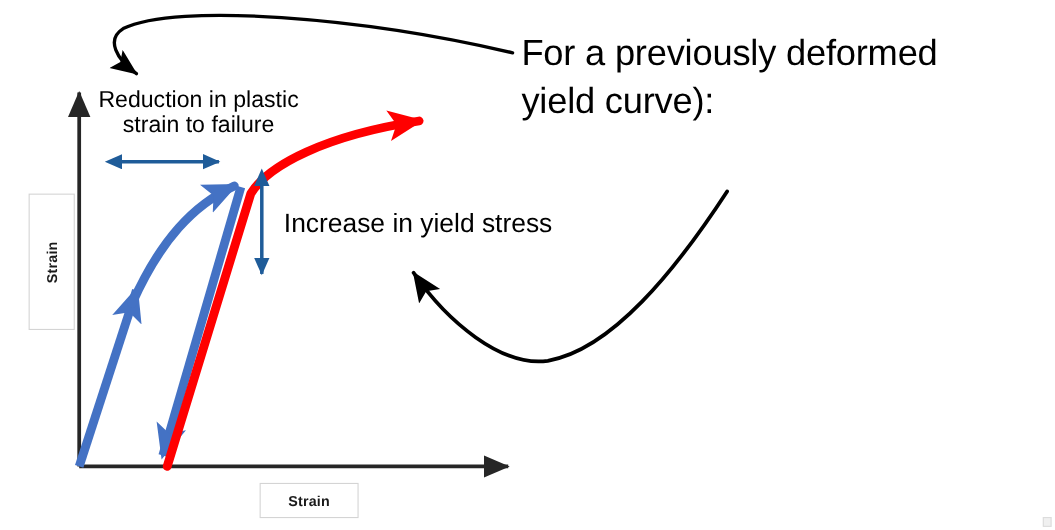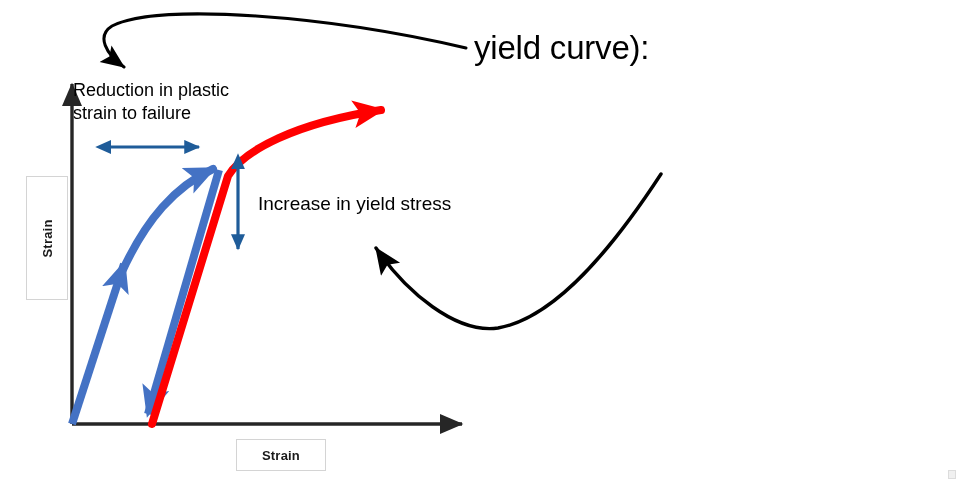--- a/index.html
+++ b/index.html
@@ -35,26 +35,27 @@
     white-space:nowrap;
   }
   #x-axis-label{
     left:236px; top:439px; width:90px; height:32px;
   }
 
   
   .plot-note{
     position:absolute;
     color:#000000;
-    font-size:18px;
+    font-size:21px;
     line-height:23px;
+    text-align:center;
     white-space:pre-line;
   }
   #note-reduction{ left:73px; top:79px; width:215px; }
-  #note-yield{ left:258px; top:192px; width:250px; text-align:left; font-size:19px;}
+  #note-yield{ left:258px; top:192px; width:250px; text-align:left; font-size:24px;}
 
   
   #body-text{
     position:absolute;
     left:474px; top:26px; width:470px;
     color:#000000;
     font-size:33px;
     line-height:44px;
     letter-spacing:-0.2px;
   }
@@ -128,18 +129,19 @@
   <div class="axis-box" id="x-axis-label">
     <span>Strain</span>
   </div>
 
   <div class="plot-note" id="note-reduction">Reduction in plastic
 strain to failure</div>
 
   <div class="plot-note" id="note-yield">Increase in yield stress</div>
 
   <div id="body-text">
+    <div>For a previously deformed</div>
     <div>yield curve):</div>
   </div>
 
   <div id="corner-mark"></div>
 
 </div>
 
 </body></html>

